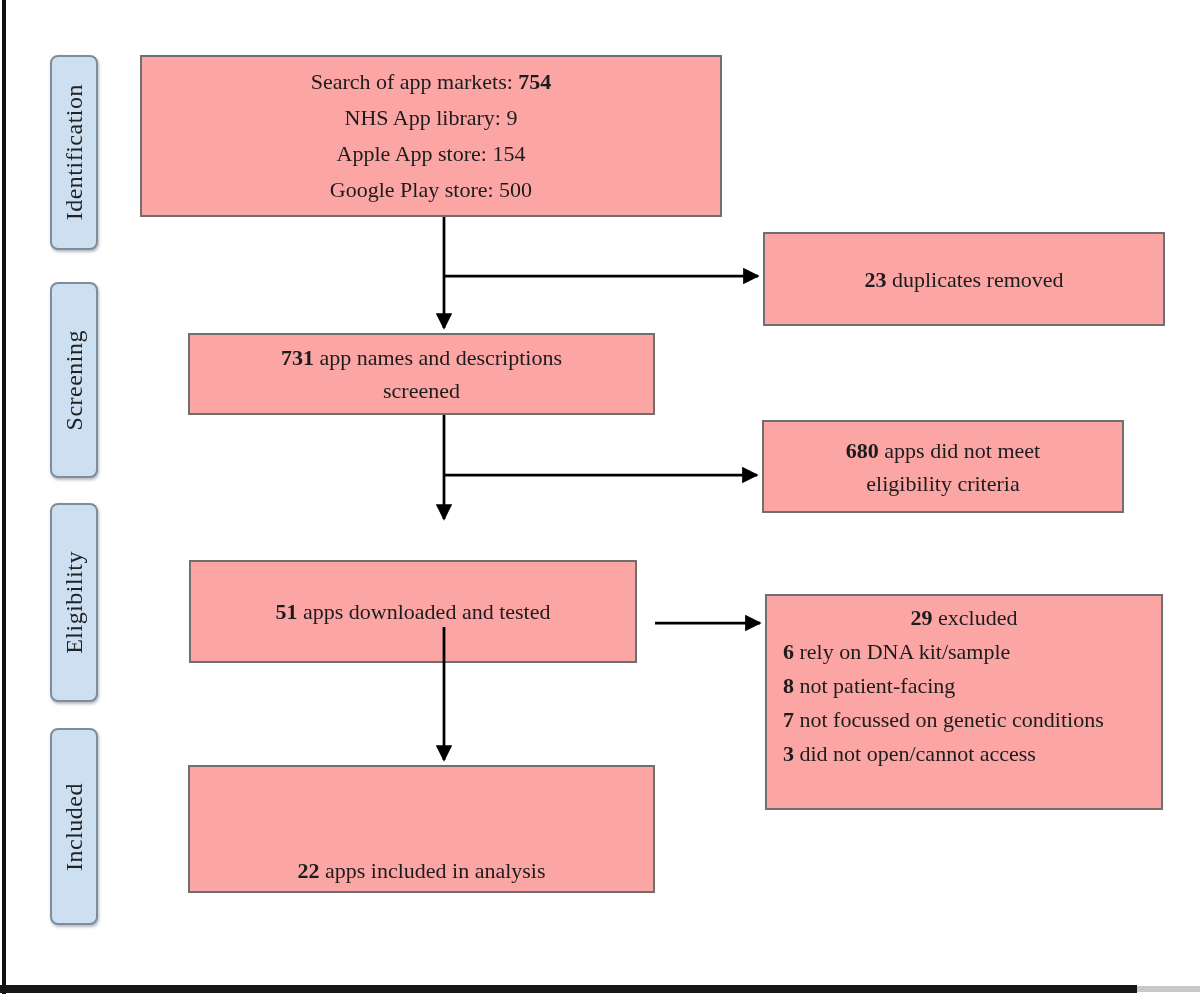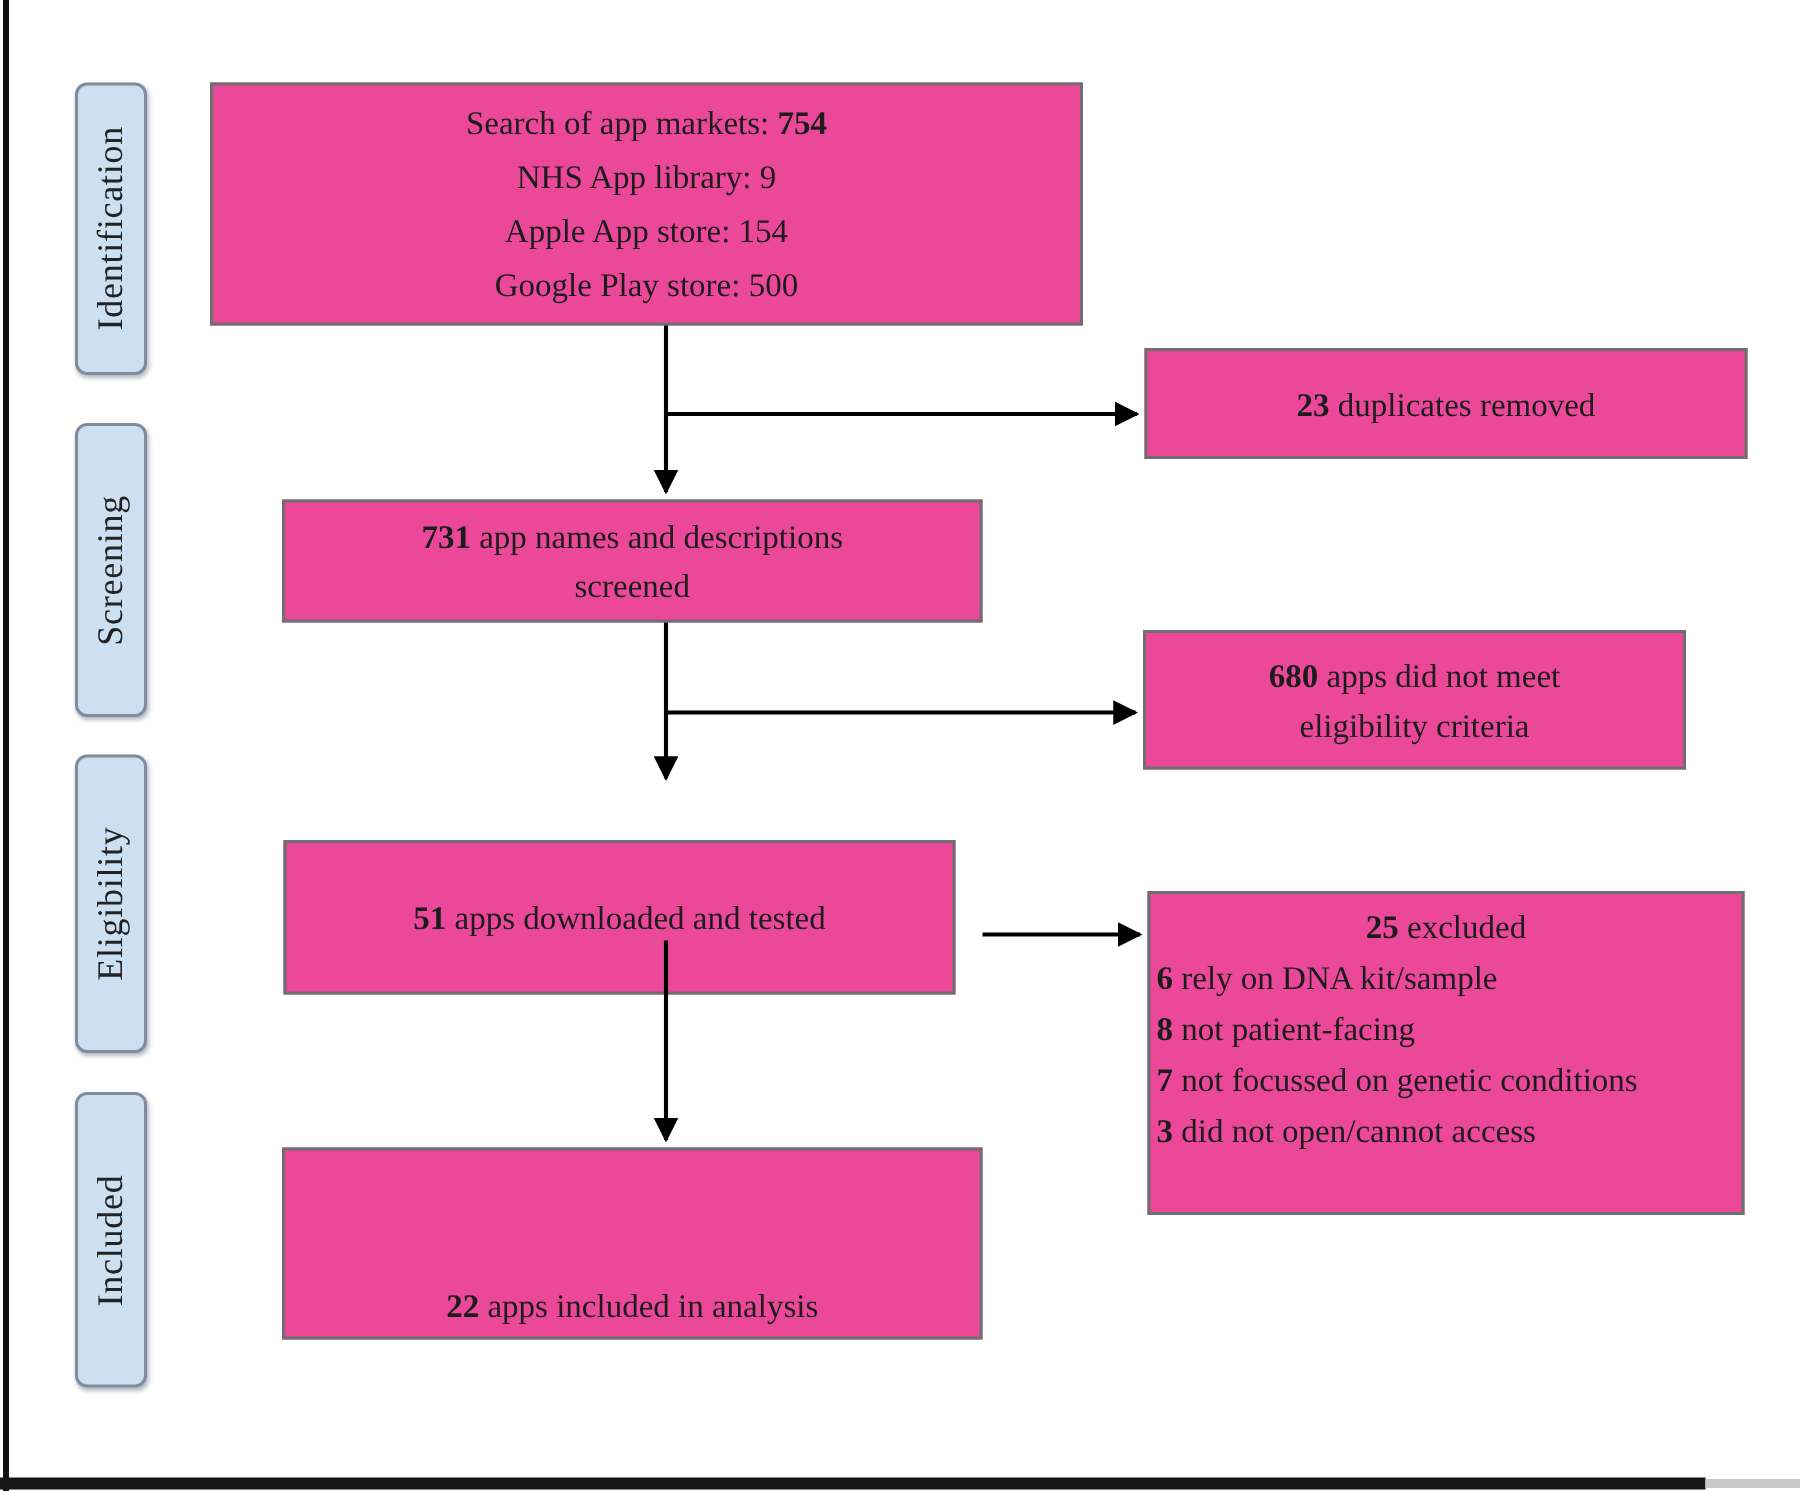--- a/index.html
+++ b/index.html
@@ -47,38 +47,38 @@
     white-space: nowrap;
   }
   #stage-identification { top: 55px;  height: 195px; }
   #stage-screening      { top: 282px; height: 196px; }
   #stage-eligibility    { top: 503px; height: 199px; }
   #stage-included       { top: 728px; height: 197px; }
 
   
   .fbox {
     position: absolute;
-    background: #ec4899;
+    background: #fca5a5;
     border: 2px solid var(--box-border, #6f6f6f);
     box-sizing: border-box;
     display: flex; flex-direction: column; justify-content: center;
     font-size: 22px;
     line-height: 33px;
-    padding: 4px 4px;
+    padding: 4px 16px;
   }
   .fbox .line.center { text-align: center; }
   .fbox .line.left   { text-align: left; }
   .fbox .b, .fbox .line span.b { font-weight: bold; }
 
   #box-search      { left: 140px; top: 55px;  width: 582px; height: 162px; line-height: 36px; }
   #box-screened    { left: 188px; top: 333px; width: 467px; height: 82px;  }
   #box-tested      { left: 189px; top: 524px; width: 448px; height: 103px; margin-top: 36px; }
   #box-included    { left: 188px; top: 765px; width: 467px; height: 128px; justify-content: flex-end; }
 
-  #box-duplicates   { left: 763px; top: 232px; width: 402px; height: 74px; }
+  #box-duplicates   { left: 763px; top: 232px; width: 402px; height: 94px; }
   #box-not-eligible { left: 762px; top: 420px; width: 362px; height: 93px; }
   #box-excluded     { left: 765px; top: 594px; width: 398px; height: 216px; line-height: 34px; justify-content: flex-start; padding-top: 5px; }
 
   
   svg.arrows {
     position: absolute; left: 0; top: 0; width: 1200px; height: 994px;
     pointer-events: none;
   }
   svg.arrows line { stroke: var(--arrow, #000); stroke-width: 2.75; }
   svg.arrows marker path { fill: var(--arrow, #000); }
@@ -121,21 +121,21 @@
     </div>
 
   <div class="fbox" id="box-duplicates">
       <div class="line center"><span class="b">23</span><span> duplicates removed</span></div>
     </div>
   <div class="fbox" id="box-not-eligible">
       <div class="line center"><span class="b">680</span><span> apps did not meet</span></div>
       <div class="line center"><span>eligibility criteria</span></div>
     </div>
   <div class="fbox" id="box-excluded">
-      <div class="line center"><span class="b">25</span><span> excluded</span></div>
+      <div class="line center"><span class="b">29</span><span> excluded</span></div>
       <div class="line left"><span class="b">6</span><span> rely on DNA kit/sample</span></div>
       <div class="line left"><span class="b">8</span><span> not patient-facing</span></div>
       <div class="line left"><span class="b">7</span><span> not focussed on genetic conditions</span></div>
       <div class="line left"><span class="b">3</span><span> did not open/cannot access</span></div>
     </div>
 
   <svg class="arrows" viewBox="0 0 1200 994" xmlns="http://www.w3.org/2000/svg">
     <defs>
       <marker id="arr" viewBox="0 0 10 10" refX="9" refY="5" markerWidth="6" markerHeight="6" orient="auto-start-reverse">
         <path d="M0,0 L10,5 L0,10 z"></path>

